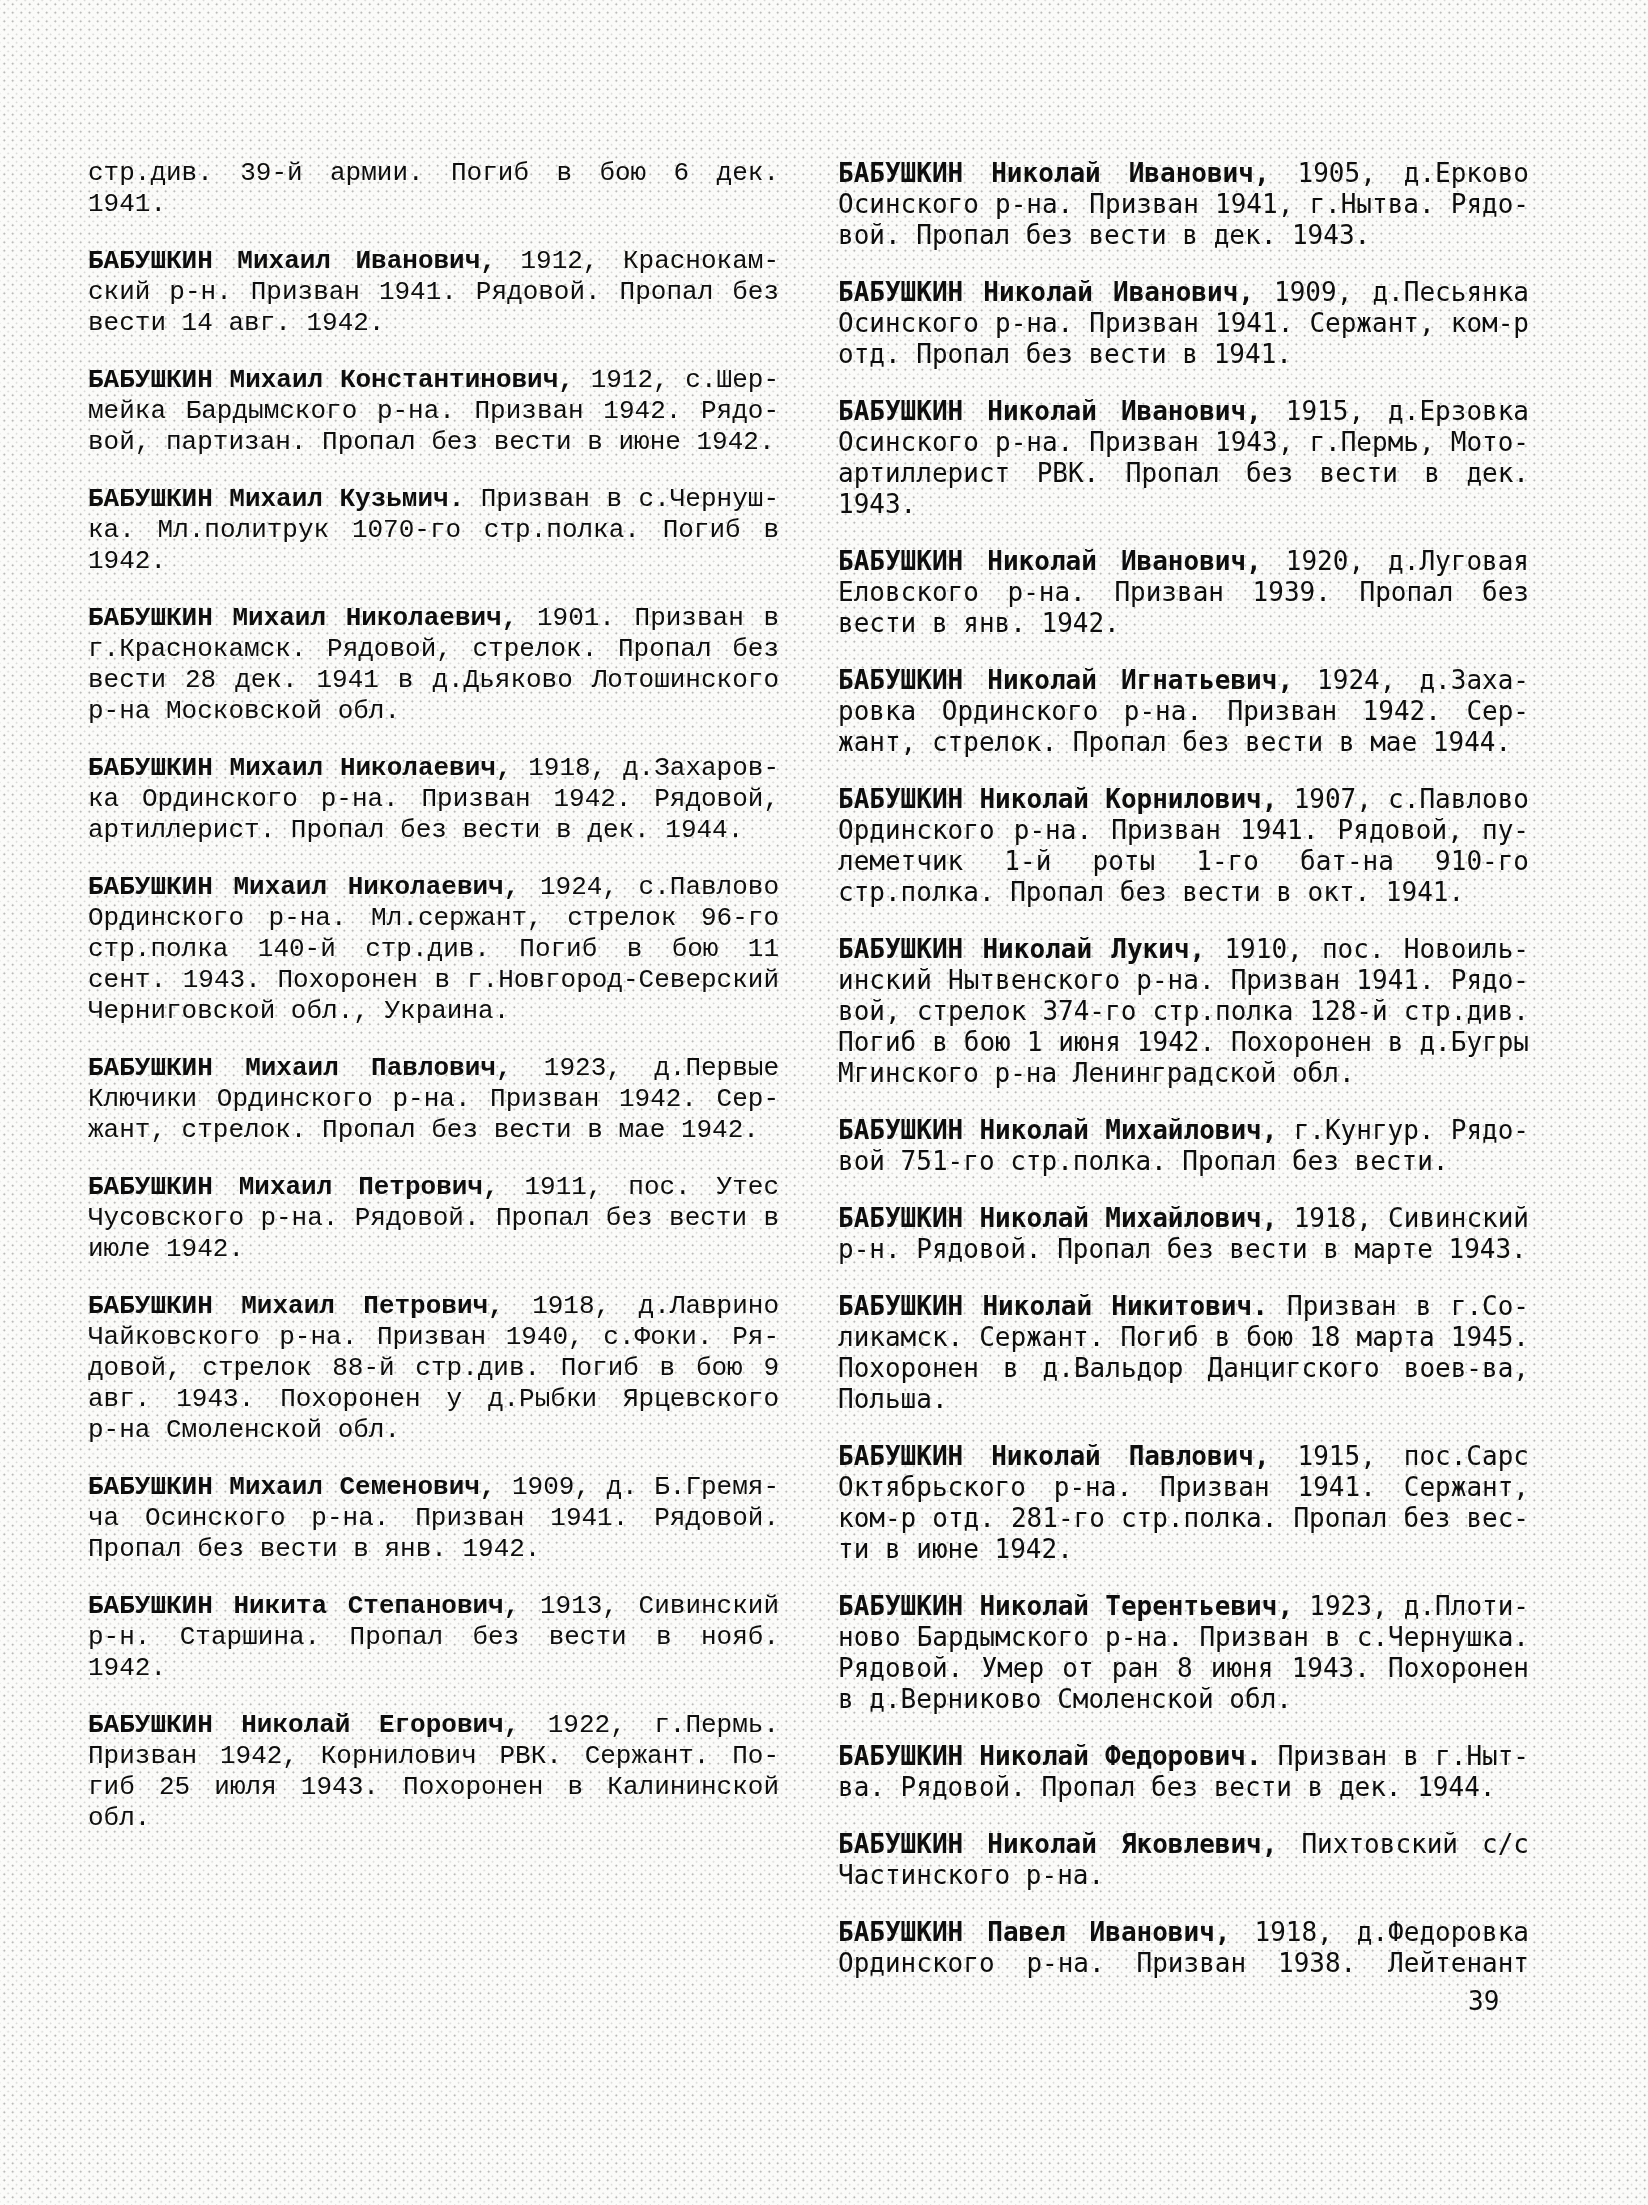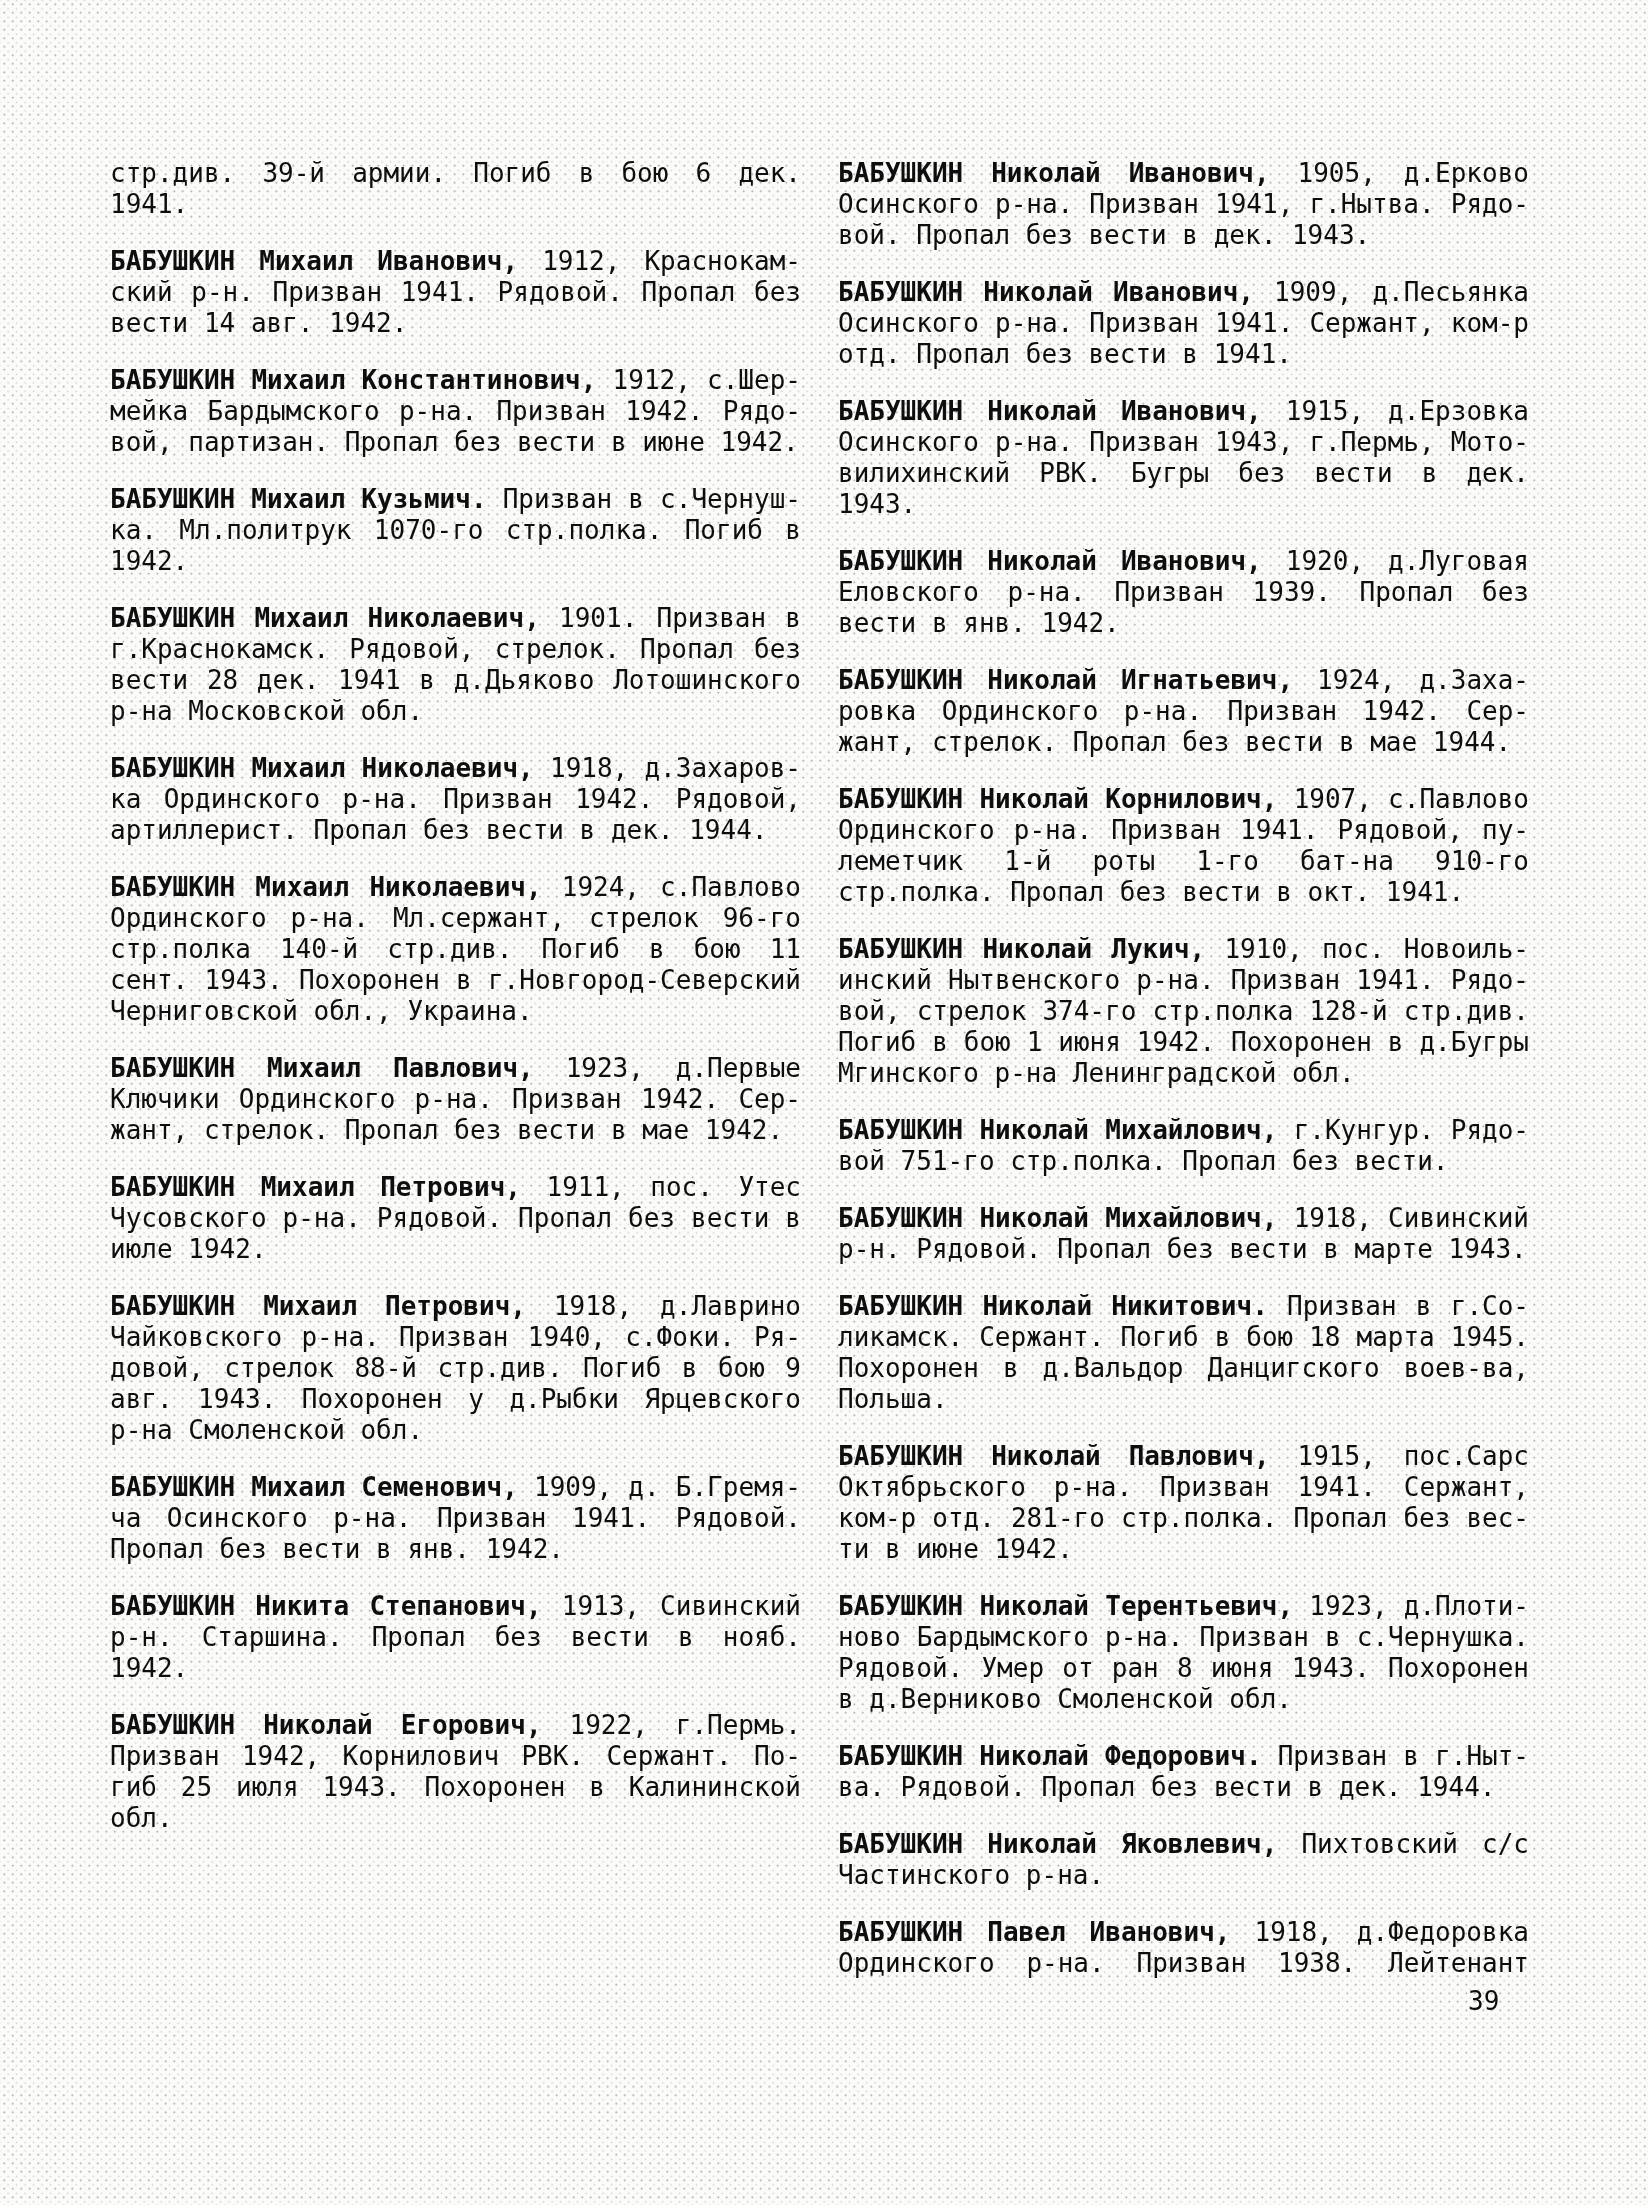--- a/index.html
+++ b/index.html
@@ -18,21 +18,21 @@
     color: #0e0e0e;
   }
   .sheet { position: absolute; inset: 0; }
   .col {
     position: absolute;
     top: 158px;
     width: 691px;
     font-size: 26px;
     line-height: 31px;
   }
-  .col-left  { left: 110px; }
+  .col-left  { left: 88px; font-family: Liberation Mono, monospace; }
   .col-right { left: 838px; }
   .entry { margin: 0 0 26px 0; }
   .entry:last-child { margin-bottom: 4px; }
   .line { white-space: normal; }
   .line.just { text-align: justify; text-align-last: justify; }
   .line b { font-weight: bold; letter-spacing: 0; }
   .page-number {
     position: absolute;
     left: 1468px;
     top: 1986px;
@@ -123,21 +123,21 @@
         <div class="line">вой. Пропал без вести в дек. 1943.</div>
       </div>
       <div class="entry">
         <div class="line just"><b>БАБУШКИН Николай Иванович,</b> 1909, д.Песьянка</div>
         <div class="line just">Осинского р-на. Призван 1941. Сержант, ком-р</div>
         <div class="line">отд. Пропал без вести в 1941.</div>
       </div>
       <div class="entry">
         <div class="line just"><b>БАБУШКИН Николай Иванович,</b> 1915, д.Ерзовка</div>
         <div class="line just">Осинского р-на. Призван 1943, г.Пермь, Мото-</div>
-        <div class="line just">вилихинский РВК. Бугры без вести в дек.</div>
+        <div class="line just">артиллерист РВК. Пропал без вести в дек.</div>
         <div class="line">1943.</div>
       </div>
       <div class="entry">
         <div class="line just"><b>БАБУШКИН Николай Иванович,</b> 1920, д.Луговая</div>
         <div class="line just">Еловского р-на. Призван 1939. Пропал без</div>
         <div class="line">вести в янв. 1942.</div>
       </div>
       <div class="entry">
         <div class="line just"><b>БАБУШКИН Николай Игнатьевич,</b> 1924, д.Заха-</div>
         <div class="line just">ровка Ординского р-на. Призван 1942. Сер-</div>

